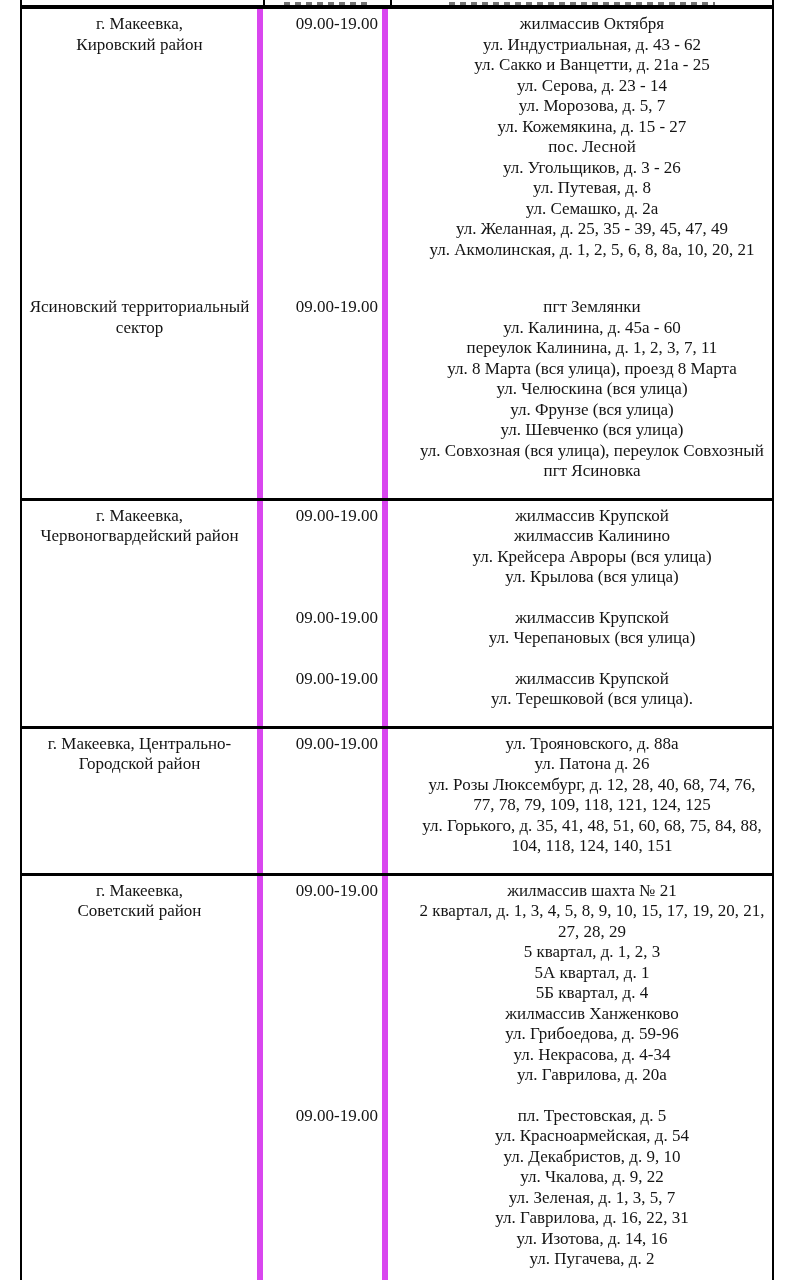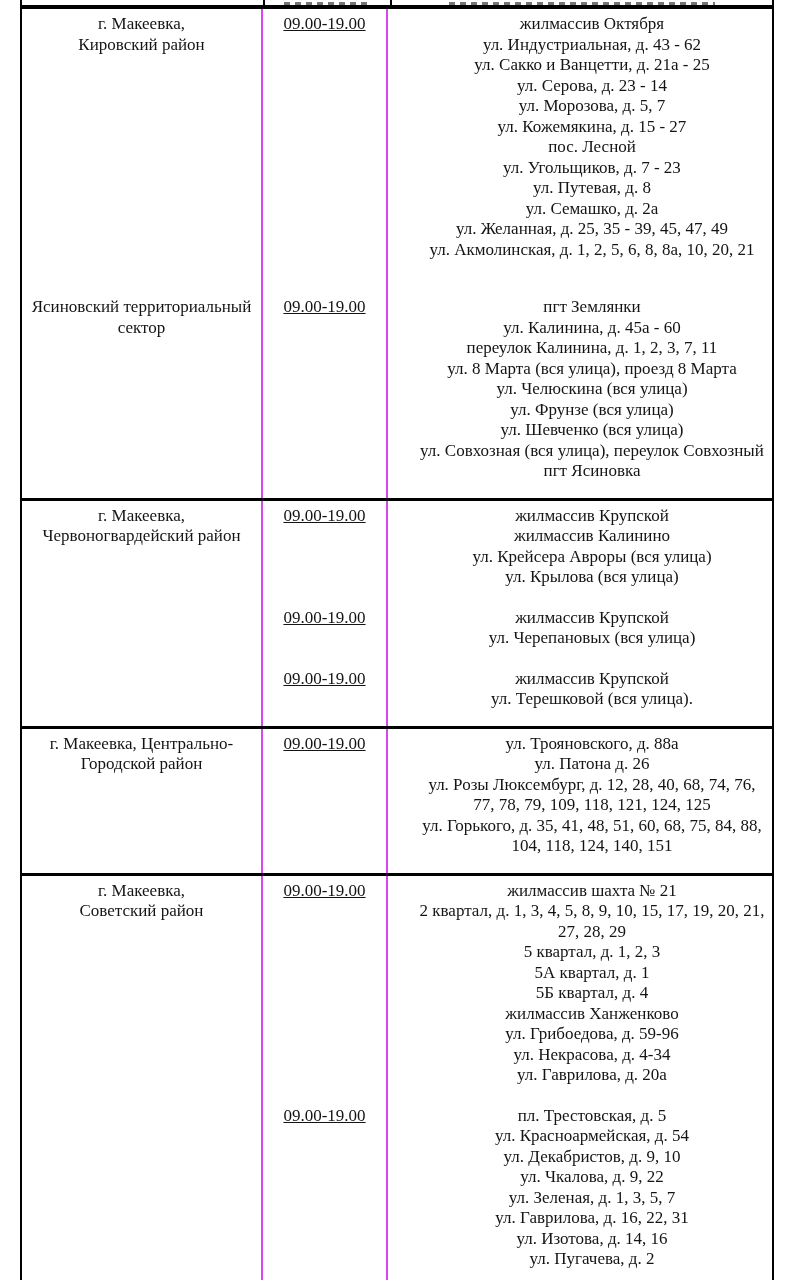--- a/index.html
+++ b/index.html
@@ -14,23 +14,23 @@
   .strip{height:5px;display:grid;grid-template-columns:243px 127px 1fr;overflow:hidden;}
   .strip-c{border-left:2px solid #000;position:relative;}
   .strip-c:last-child{border-right:2px solid #000;}
   .frag{position:absolute;bottom:0;left:15%;width:70%;height:3px;
     background:repeating-linear-gradient(90deg,#2a2a2a 0 6px,transparent 6px 11px);
     opacity:.65;}
   .tbl{border:2px solid #000;border-top:4px solid #000;border-bottom:3px solid #000;background:#fff;}
   .row{display:grid;grid-template-columns:241px 125px 1fr;}
   .row + .row{border-top:3px solid #000;}
   .c{padding-left:4px;padding-right:4px;box-sizing:border-box;}
-  .c1,.c2{border-right:2px solid #d946ef;}
+  .c1,.c2{border-right:6px solid #d946ef;}
   .c1{text-align:center;white-space:pre-line;}
-  .c2{text-align:center;text-decoration:underline;}
+  .c2{text-align:right;}
   .c3{text-align:center;}
   .pt{padding-top:5px;}
   .pb{padding-bottom:16px;}
   .gap{padding-top:20px;}
   .row-0 .gap{padding-top:37px;}
   .addr{min-height:20.5px;margin-left:24px;}
 </style>
 </head>
 <body>
 
@@ -52,21 +52,21 @@
           <div class="">09.00-19.00</div>
         </div>
         <div class="c c3 pt">
           <div class="addr">жилмассив Октября</div>
           <div class="addr">ул. Индустриальная, д. 43 - 62</div>
           <div class="addr">ул. Сакко и Ванцетти, д. 21а - 25</div>
           <div class="addr">ул. Серова, д. 23 - 14</div>
           <div class="addr">ул. Морозова, д. 5, 7</div>
           <div class="addr">ул. Кожемякина, д. 15 - 27</div>
           <div class="addr">пос. Лесной</div>
-          <div class="addr">ул. Угольщиков, д. 7 - 23</div>
+          <div class="addr">ул. Угольщиков, д. 3 - 26</div>
           <div class="addr">ул. Путевая, д. 8</div>
           <div class="addr">ул. Семашко, д. 2а</div>
           <div class="addr">ул. Желанная, д. 25, 35 - 39, 45, 47, 49</div>
           <div class="addr">ул. Акмолинская, д. 1, 2, 5, 6, 8, 8а, 10, 20, 21</div>
         </div>
         <div class="c c1 pb gap">Ясиновский территориальный
 сектор</div>
         <div class="c c2 pb gap">
           <div class="">09.00-19.00</div>
         </div>

